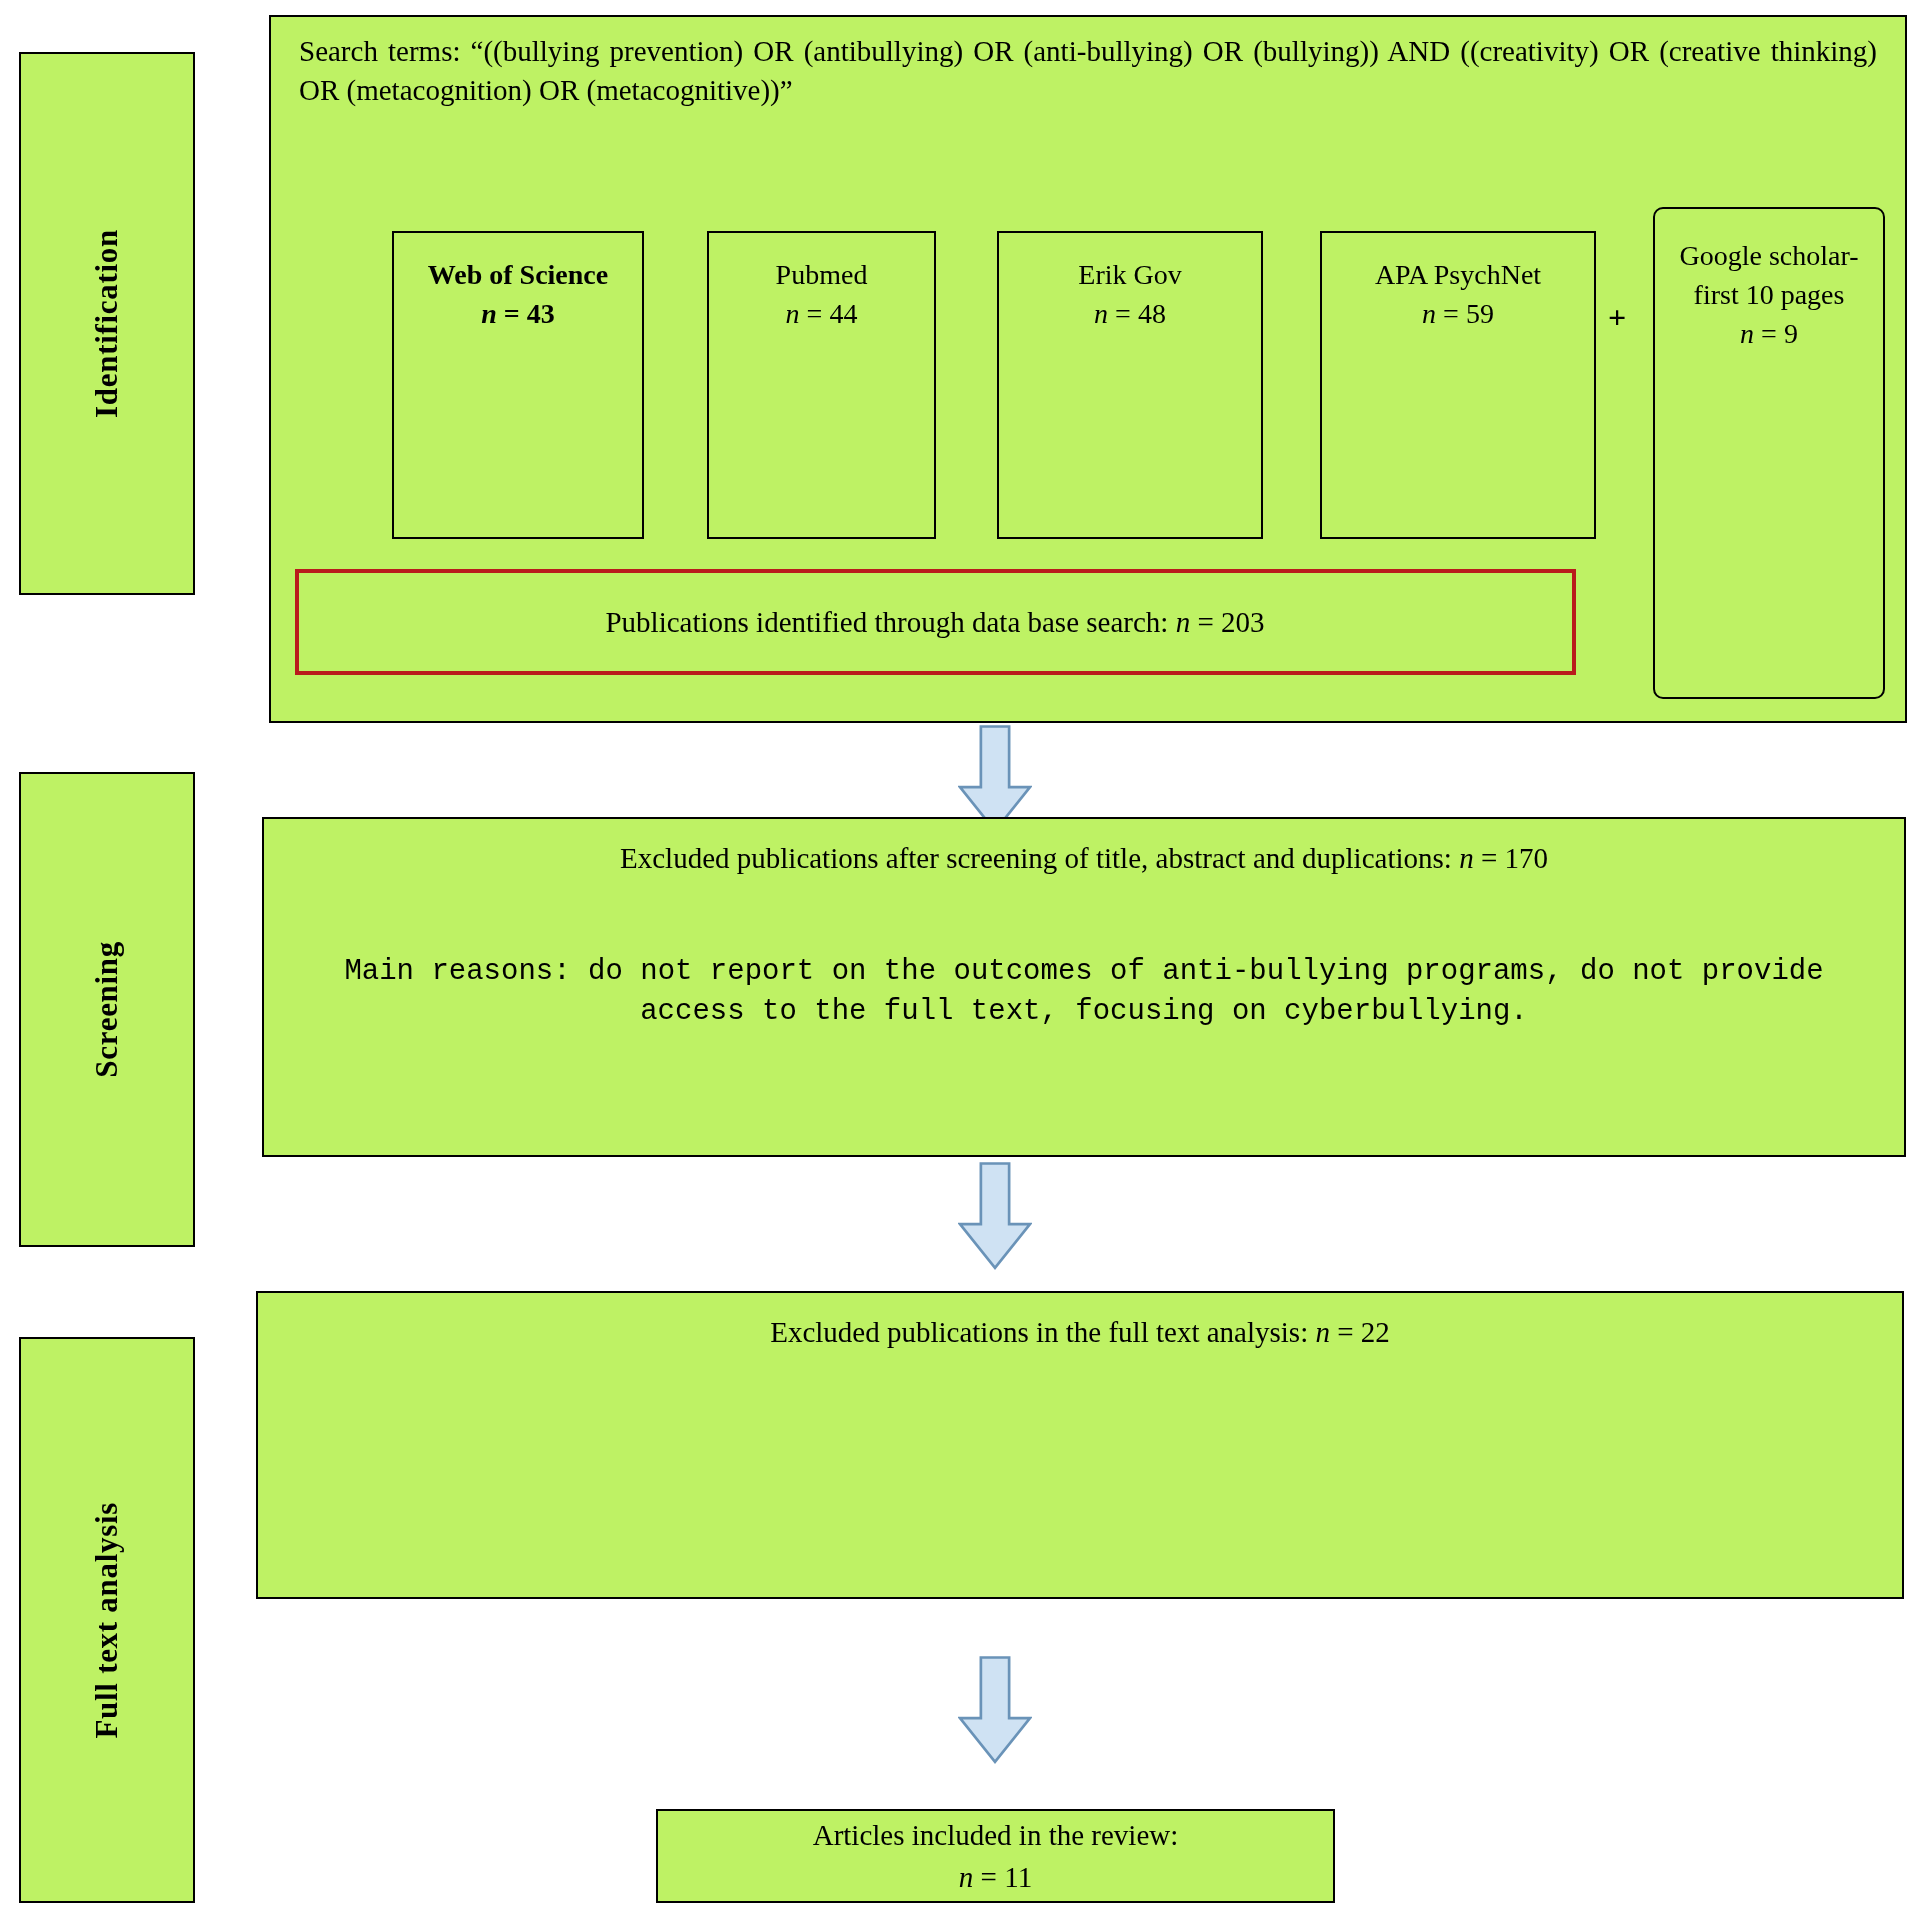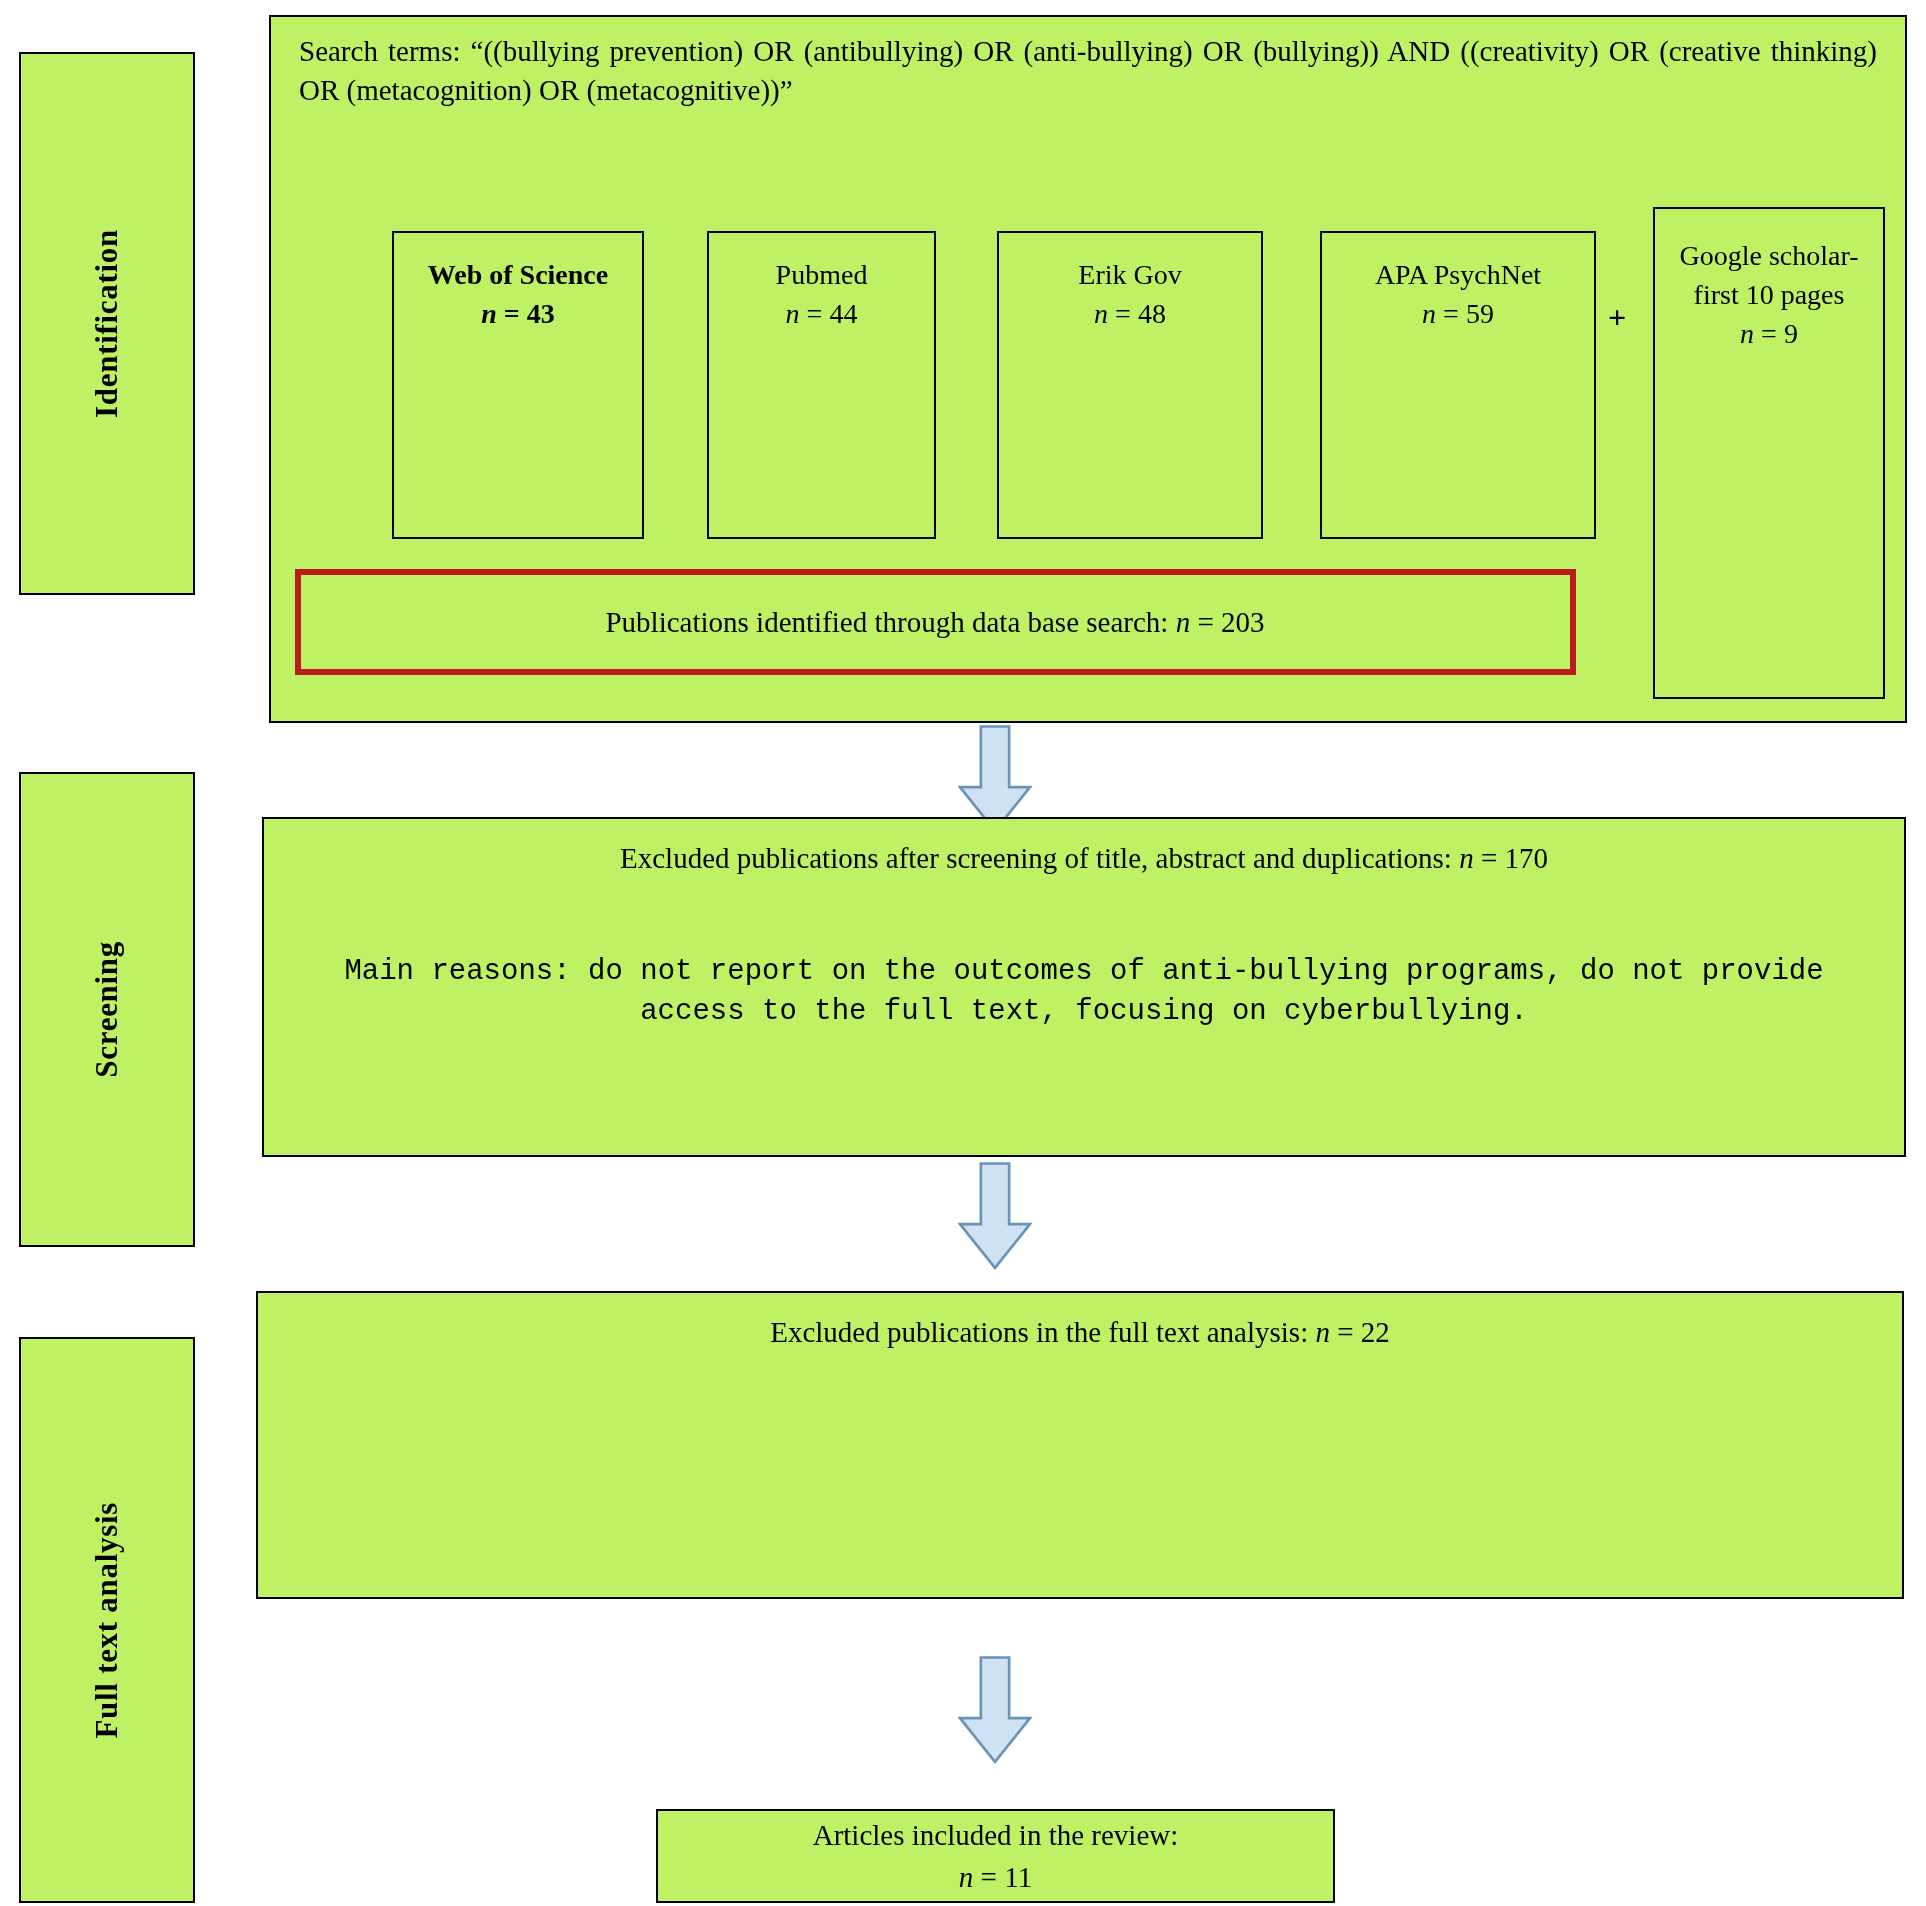--- a/index.html
+++ b/index.html
@@ -45,21 +45,21 @@
     position: absolute;
     border: 2px solid #000000;
     text-align: center;
     font-size: 28px;
     line-height: 1.4;
     padding: 21.5px 9.4px 0 9.4px;
   }
   .n-sym { font-style: italic; }
   .pub-box {
     position: absolute;
-    border: 6px solid #b91c1c;
+    border: 4px solid #b91c1c;
     display: flex;
     align-items: center;
     justify-content: center;
     font-size: 29px;
     text-align: center;
   }
   .plus {
     position: absolute;
     font-size: 32px;
     font-weight: bold;
@@ -124,21 +124,21 @@
       <span><span class="n-sym">n</span><span> = 48</span></span>
     </div>
 
     <div class="db-box" style="left:1049px; top:214px; width:276px; height:308px;">
       <span>APA PsychNet</span><br>
       <span><span class="n-sym">n</span><span> = 59</span></span>
     </div>
 
     <div class="plus" style="left:1337px; top:282px;">+</div>
 
-    <div class="db-box" style="left:1382px; top:190px; width:232px; height:492px; padding-top:27px;">
+    <div class="db-box" style="left:1382px; top:190px; width:232px; height:492px; padding-top:27px;border-radius:10px;">
       <span>Google scholar- first 10 pages</span><br>
       <span><span class="n-sym">n</span><span> = 9</span></span>
     </div>
 
     <div class="pub-box" style="left:23.5px; top:552px; width:1281px; height:106px;">
       <span><span>Publications identified through data base search: </span><span class="n-sym">n</span><span> = 203</span></span>
     </div>
   </div>
 
   <svg class="arrow" style="left:958px; top:725px;" viewBox="0 0 110 160">

